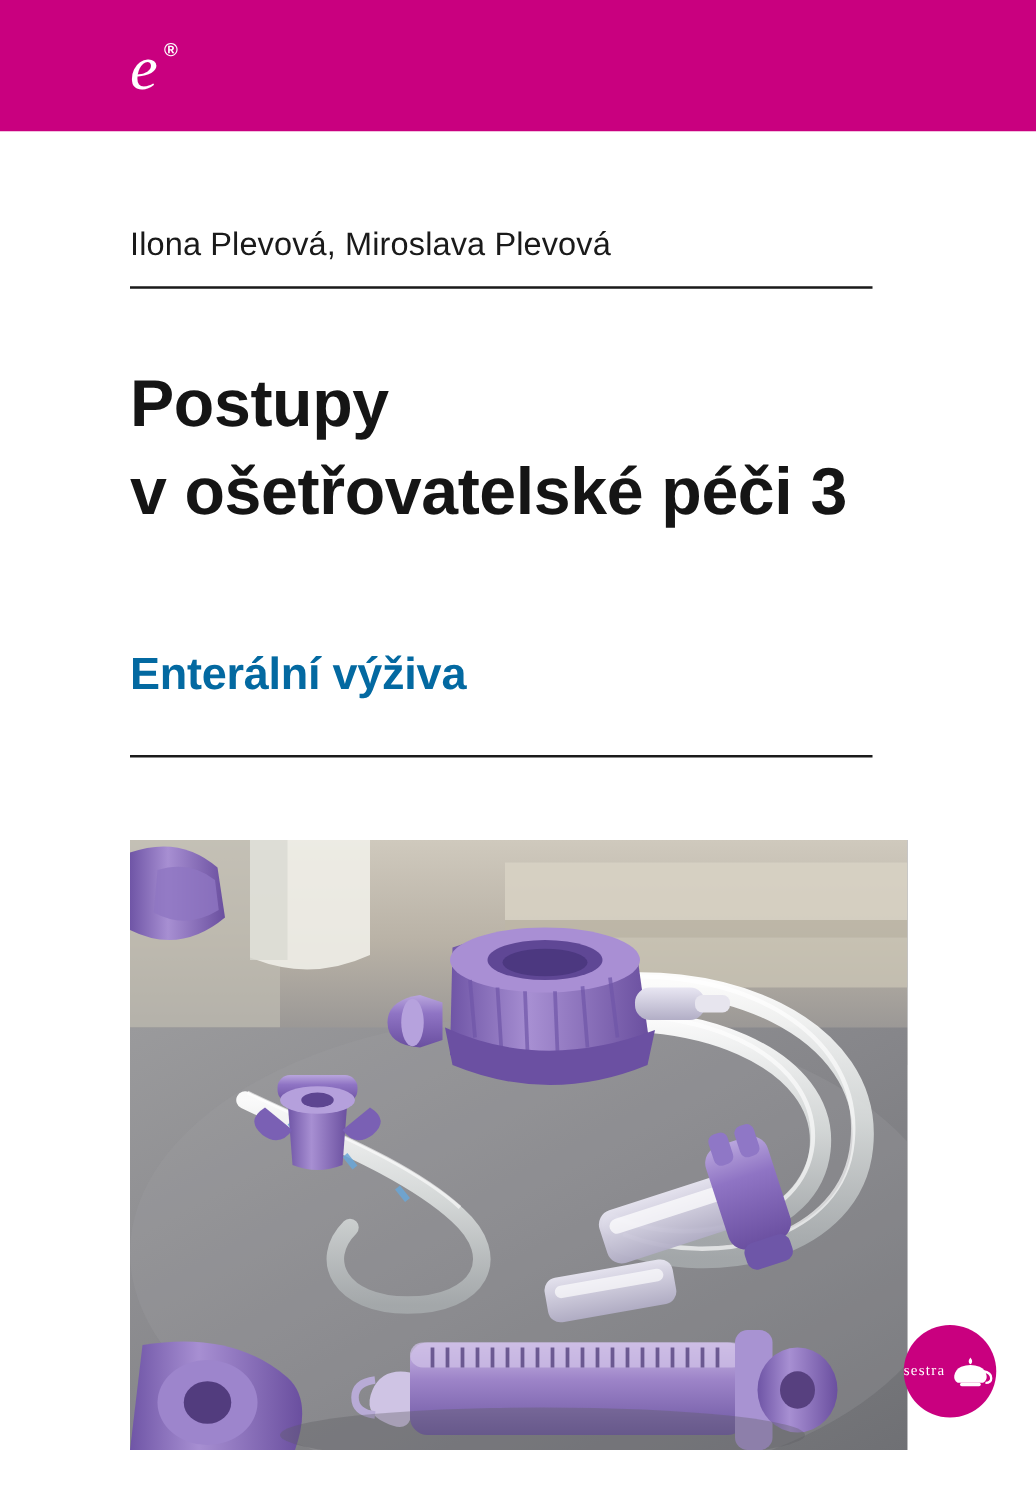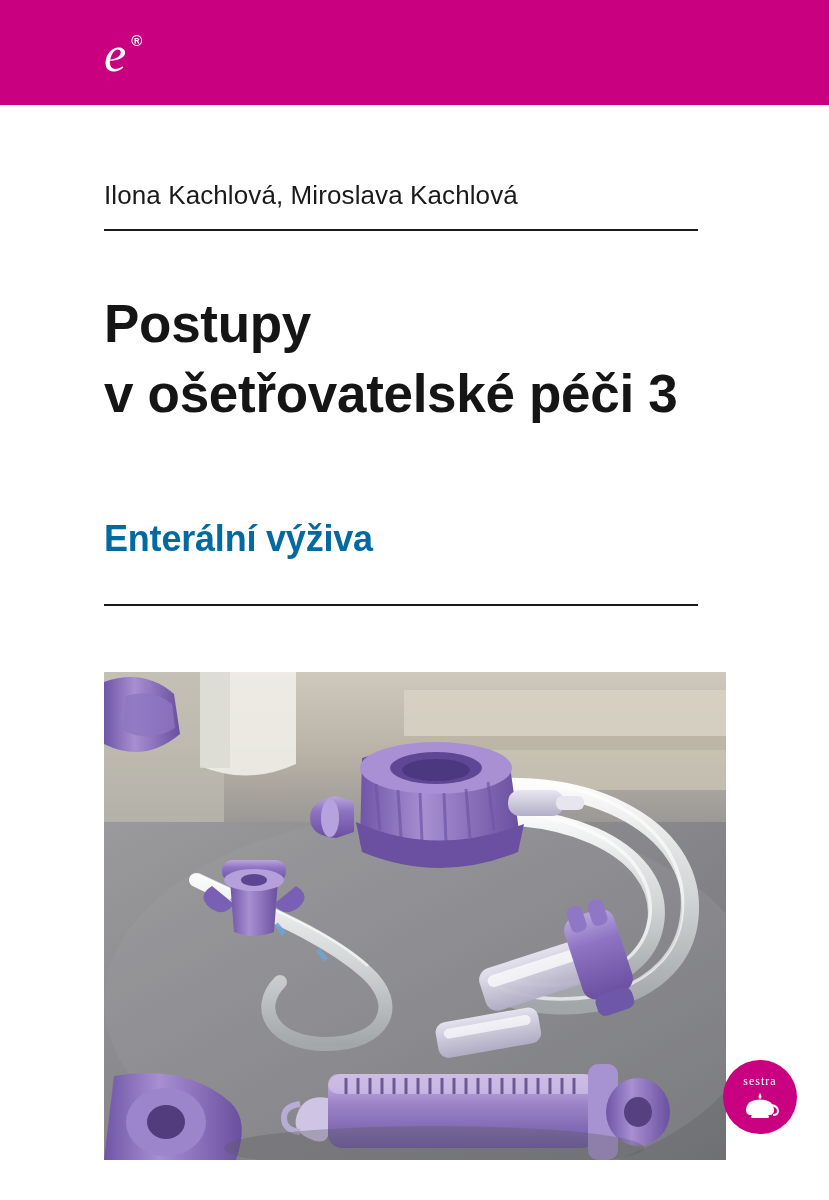--- a/index.html
+++ b/index.html
@@ -124,21 +124,21 @@
   
   .badge {
     position: absolute;
     left: 723px;
     top: 1060px;
     width: 74px;
     height: 74px;
     border-radius: 50%;
     background: #c9007f;
     display: flex;
-    flex-direction: column;
+    flex-direction: row;
     align-items: center;
     justify-content: center;
   }
   .badge-text {
     font-family: "Liberation Serif", serif;
     font-size: 12px;
     color: #ffffff;
     letter-spacing: 1px;
     margin-bottom: 1px;
   }
@@ -149,21 +149,21 @@
 
 <div class="cover">
 
   <div class="brand-band">
     <div class="logo">
       <span class="logo-e">e</span>
       <span class="logo-reg">®</span>
     </div>
   </div>
 
-  <div class="authors">Ilona Kachlová, Miroslava Kachlová</div>
+  <div class="authors">Ilona Plevová, Miroslava Plevová</div>
   <div class="rule rule-top"></div>
 
   <div class="title">
     <div>Postupy</div>
     <div>v ošetřovatelské péči 3</div>
   </div>
 
   <div class="subtitle">Enterální výživa</div>
   <div class="rule rule-bottom"></div>
 

